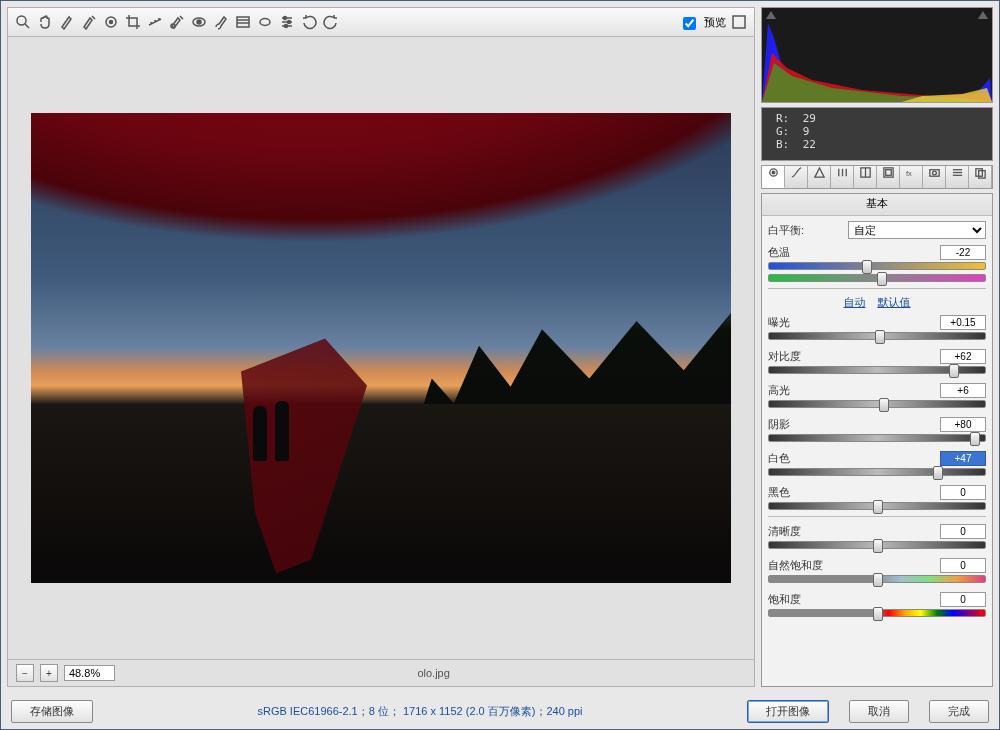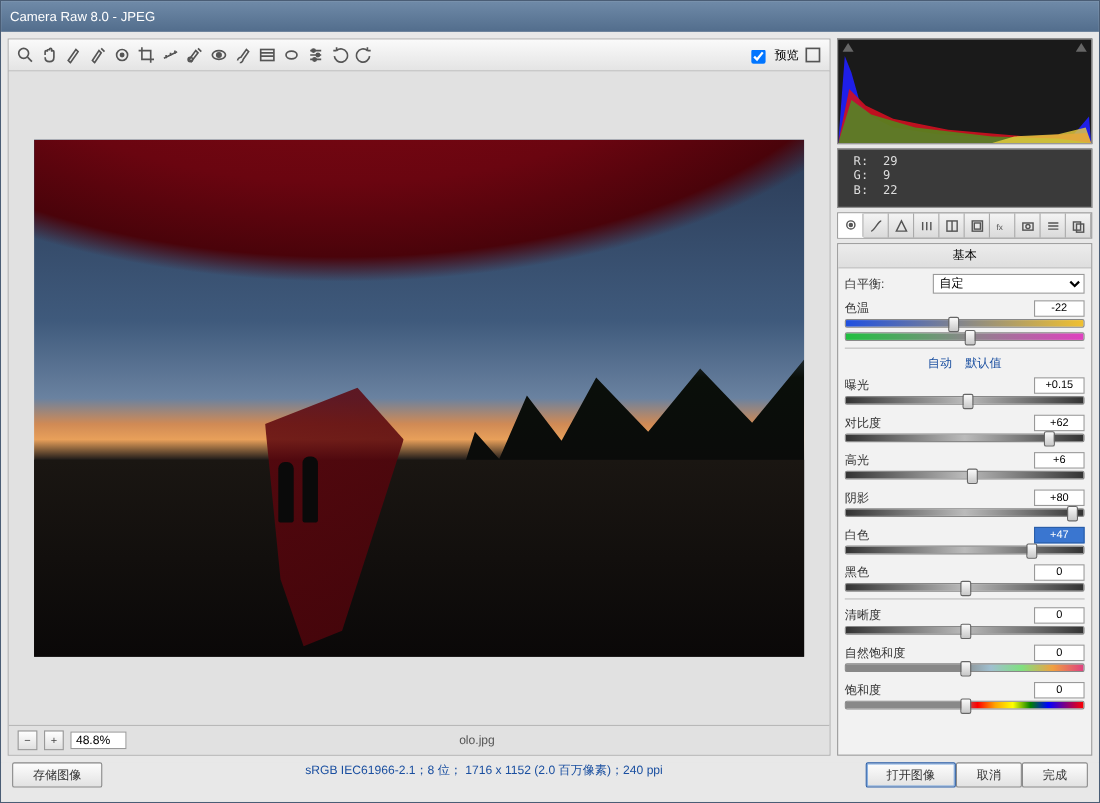--- a/index.html
+++ b/index.html
@@ -26,63 +26,60 @@
   .couple::before,.couple::after{content:"";position:absolute;bottom:0;width:14px;height:55px;background:#0a0a0a;border-radius:6px 6px 2px 2px}
   .couple::before{left:12px}
   .couple::after{left:34px;height:60px}
   .trees{position:absolute;right:0;top:32%;width:45%;height:35%;background:linear-gradient(180deg,rgba(10,15,10,0) 0%,#0a0f0a 40%,#0a0a0a 100%);clip-path:polygon(0 100%,5% 70%,12% 85%,20% 50%,30% 75%,40% 40%,55% 70%,70% 35%,85% 65%,100% 30%,100% 100%)}
 
   .statusbar{height:26px;border-top:1px solid #b8b8b8;display:flex;align-items:center;padding:0 8px;gap:6px;background:#e1e1e1;font-size:11px}
   .zoomsel{border:1px solid #999;background:#fff;padding:1px 14px 1px 4px;font-size:11px}
   .tiny{width:16px;height:16px;border:1px solid #999;background:linear-gradient(#fff,#e0e0e0);display:flex;align-items:center;justify-content:center;font-size:10px;color:#444}
   .fname{flex:1;text-align:center;color:#555}
 
-  .footer{height:36px;display:flex;align-items:flex-start;padding:0 10px;gap:0;background:#e8e8e8;font-size:11px}
+  .footer{height:36px;display:flex;align-items:center;padding:0 10px;gap:20px;background:#e8e8e8;font-size:11px}
   .btn{border:1px solid #8a8a8a;background:linear-gradient(#fdfdfd,#e2e2e2);padding:3px 18px;font-size:11px;cursor:pointer;border-radius:2px;color:#333}
   .btn.primary{border-color:#2a5ea8;box-shadow:0 0 0 1px #7aa8e0 inset}
   .meta{flex:1;text-align:center;color:#1a4fa0;}
 
   .histo{height:94px;border:1px solid #999;background:#1a1a1a;position:relative;overflow:hidden}
   .histo svg{width:100%;height:100%}
   .tri{position:absolute;top:3px;width:0;height:0;border-left:5px solid transparent;border-right:5px solid transparent;border-bottom:8px solid #666}
   .tri.l{left:4px}.tri.r{right:4px}
   .rgb{height:44px;border:1px solid #999;background:#3a3a3a;color:#ddd;font-family:monospace;font-size:11px;padding:4px 14px;line-height:13px}
   .rgb span{display:inline-block;width:20px}
 
   .tabs{height:22px;display:flex;border:1px solid #999;background:linear-gradient(#f4f4f4,#dadada)}
-  .tab{width:23px;border-right:1px solid #aaa;display:flex;align-items:center;justify-content:center;cursor:pointer}
+  .tab{width:23px;border-right:1px solid #aaa;display:flex;justify-content:center;cursor:pointer}
   .tab svg{width:13px;height:13px;stroke:#555;fill:none;stroke-width:1.4}
   .tab.active{background:#fff;border-bottom:1px solid #fff}
 
   .panel{flex:1;border:1px solid #999;background:#f2f2f2;display:flex;flex-direction:column;padding:4px 6px;overflow:hidden}
   .panel-title{text-align:center;font-size:11px;padding:2px 0 4px;background:linear-gradient(#ececec,#dedede);margin:-4px -6px 4px;border-bottom:1px solid #bbb}
   .row{display:flex;align-items:center;height:20px;gap:22px;margin-bottom:2px}
   .row label{width:58px;font-size:11px;color:#333;white-space:nowrap}
   .row .val{width:44px;border:1px solid #999;background:#fff;font-size:10px;text-align:center;padding:1px 0}
   .row .val.hl{background:#3a76d0;color:#fff;border-color:#2a5ea8}
   .row select{flex:1;font-size:11px;border:1px solid #999;background:#fff;padding:1px}
   .slider{margin:-2px 0 6px}
   .slider .track{height:6px;border:1px solid #888;border-radius:2px;position:relative}
   .slider .thumb{position:absolute;top:-3px;width:8px;height:12px;background:linear-gradient(#fafafa,#c8c8c8);border:1px solid #666;border-radius:2px;margin-left:-4px}
   .track.temp{background:linear-gradient(90deg,#2050e0,#888,#f0c030)}
   .track.tint{background:linear-gradient(90deg,#20c040,#888,#e040c0)}
   .track.gray{background:linear-gradient(90deg,#333,#bbb,#333)}
   .track.sat{background:linear-gradient(90deg,#888 0%,#888 48%,red,orange,yellow,green,blue,purple,red)}
   .track.vib{background:linear-gradient(90deg,#888 0%,#888 48%,#a0c0d0,#80e080,#f0a040,#e04080)}
   .sep{height:1px;background:#bbb;margin:4px 0}
   .links{text-align:center;padding:2px 0}
-  .links a{color:#1a4fa0;margin:12px 6px;cursor:pointer;font-size:11px}
+  .links a{color:#1a4fa0;text-decoration:underline;margin:12px 6px;cursor:pointer;font-size:11px}
 </style>
 </head>
 <body>
 
 <div class="win">
-  <div class="titlebar">
-    <span>Camera Raw 8.0  -  JPEG</span>
-  </div>
   <div class="body">
     <div class="left">
       <div class="toolbar">
         <span class="ticon">
             <svg viewBox="0 0 16 16">
               <circle cx="6.5" cy="6.5" r="4.5"></circle>
               <line x1="10" y1="10" x2="14" y2="14"></line>
             </svg>
           </span>
         <span class="ticon">

